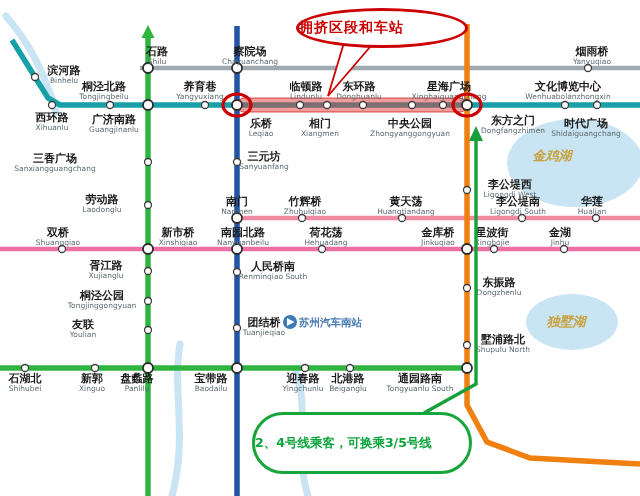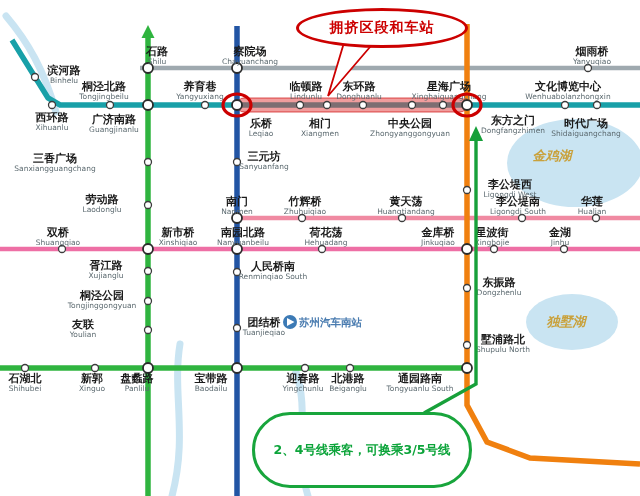--- a/index.html
+++ b/index.html
@@ -6,24 +6,24 @@
   body{width:640px;height:496px;overflow:hidden;
        font-family:"DejaVu Sans","Liberation Sans",sans-serif;}
   .stage{position:relative;width:640px;height:496px;background:#ffffff;}
   svg{position:absolute;left:0;top:0;}
   svg text{font-family:"DejaVu Sans","Liberation Sans",sans-serif;}
   .st-name{font-size:11px;font-weight:700;fill:#1a1a1a;}
   .st-py{font-size:7.5px;fill:#5c6a70;}
   .lake-label{font-size:13px;font-style:italic;font-weight:700;fill:#c9a13b;}
   .bus-label{font-size:10.5px;font-weight:600;fill:#4a7cb0;}
   .callout{position:absolute;background:#fff;display:flex;flex-direction:column;
-           align-items:center;justify-content:center;text-align:center;z-index:5;box-sizing:border-box;}
+           align-items:flex-start;justify-content:center;text-align:center;z-index:5;box-sizing:border-box;}
   .callout.red{left:296px;top:8px;width:172px;height:40px;border:3px solid #cc0000;
                border-radius:50%;color:#cc0000;font-size:14px;font-weight:700;letter-spacing:1px;}
-  .callout.green{left:252px;top:412px;width:220px;height:76px;border:3px solid #18a53c;
+  .callout.green{left:252px;top:412px;width:220px;height:62px;border:3px solid #18a53c;
                  border-radius:40px;color:#0ca43a;font-size:12.5px;font-weight:700;line-height:1.75;}
 </style>
 </head>
 <body>
 
 <div class="stage">
   <svg id="map-svg" width="640" height="496" viewBox="0 0 640 496">
       <path d="M 6 16 C 28 42 44 70 56 112" fill="none" stroke="#C9E4F2" stroke-width="7" stroke-linecap="round"></path>
       <path d="M 180 344 C 172 392 188 436 172 496" fill="none" stroke="#C9E4F2" stroke-width="7" stroke-linecap="round"></path>
       <path d="M 296 372 C 310 412 294 452 308 496" fill="none" stroke="#C9E4F2" stroke-width="7" stroke-linecap="round"></path>

